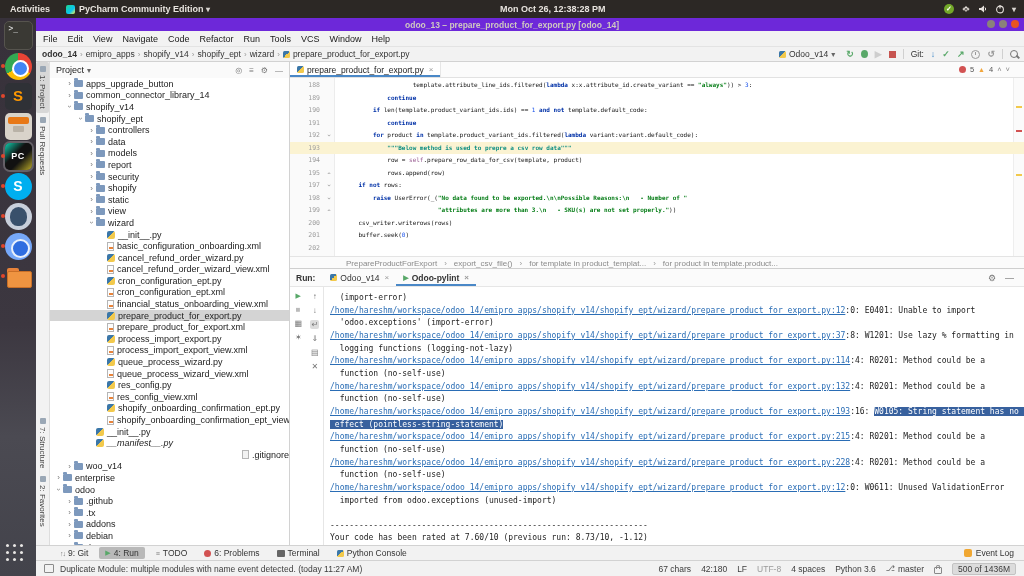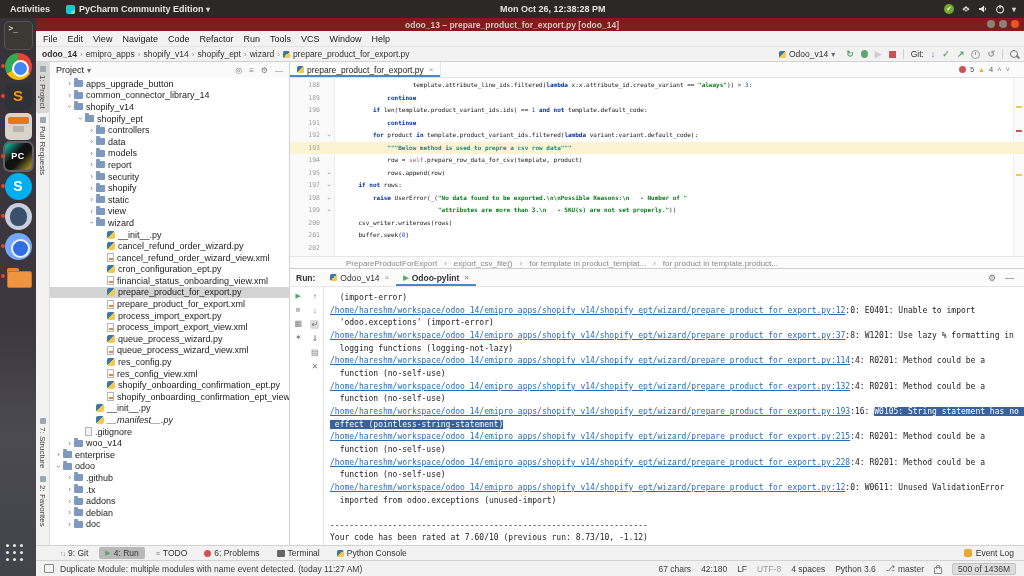--- a/index.html
+++ b/index.html
@@ -12,21 +12,21 @@
   .ubar .act{padding:0 10px}
   .applogo{width:9px;height:9px;border-radius:2px;margin:0 4px 0 6px;
            background:linear-gradient(135deg,#21d789 0%,#07c3f2 60%,#fcf84a 100%)}
   .uclock{position:absolute;left:500px;font-weight:bold}
   .utray{margin-left:auto;display:flex;align-items:center;gap:7px;padding-right:8px}
   .tray-check{width:10px;height:10px;border-radius:50%;background:#73a829;color:#fff;
               font-size:7px;line-height:10px;text-align:center;font-weight:bold}
   .tray-net,.tray-vol,.tray-pow{width:10px;height:10px;display:inline-block}
   .caret{font-size:8px;color:#d8d4cf}
   
-  .tbar{left:0;top:18px;width:1024px;height:13px;background:#7f1d1d;color:#cfc8c1;
+  .tbar{left:0;top:18px;width:1024px;height:13px;background:#6d28d9;color:#cfc8c1;
         font-size:8.5px;font-weight:bold;display:flex;align-items:center;justify-content:center}
   .winbtns{position:absolute;right:5px;top:2px;display:flex;gap:4px}
   .wb{width:8px;height:8px;border-radius:50%;background:#8a827a}
   .wb.close{background:#e95420}
   
   .dock{left:0;top:18px;width:36px;height:558px;background:linear-gradient(#37313a 0%,#3c3740 55%,#4b4a52 75%,#43434b 100%);z-index:30}
   .dk{width:27px;height:27px;margin:3px auto;position:relative;border-radius:6px}
   .dk .dot{position:absolute;left:-4px;top:11px;width:4px;height:4px;border-radius:50%;background:#e0462c}
   .dk.active-ring{box-shadow:0 0 0 2px rgba(255,255,255,.22);background-color:rgba(255,255,255,.12)}
   .dk-terminal{background:#3a3934;border:1px solid #56544e;border-radius:5px}
@@ -368,36 +368,46 @@
         <span class="ti ti-folder"></span>
         <span>wizard</span>
       </div>
       <div class="tree-row" style="padding-left: 48px;">
         <span class="chev"></span>
         <span class="ti ti-py"></span>
         <span>__init__.py</span>
       </div>
       <div class="tree-row" style="padding-left: 48px;">
         <span class="chev"></span>
+        <span class="ti ti-xml"></span>
+        <span>basic_configuration_onboarding.xml</span>
+      </div>
+      <div class="tree-row" style="padding-left: 48px;">
+        <span class="chev"></span>
         <span class="ti ti-py"></span>
         <span>cancel_refund_order_wizard.py</span>
       </div>
       <div class="tree-row" style="padding-left: 48px;">
         <span class="chev"></span>
         <span class="ti ti-xml"></span>
         <span>cancel_refund_order_wizard_view.xml</span>
       </div>
       <div class="tree-row" style="padding-left: 48px;">
         <span class="chev"></span>
         <span class="ti ti-py"></span>
         <span>cron_configuration_ept.py</span>
       </div>
       <div class="tree-row" style="padding-left: 48px;">
         <span class="chev"></span>
         <span class="ti ti-xml"></span>
+        <span>cron_configuration_ept.xml</span>
+      </div>
+      <div class="tree-row" style="padding-left: 48px;">
+        <span class="chev"></span>
+        <span class="ti ti-xml"></span>
         <span>financial_status_onboarding_view.xml</span>
       </div>
       <div class="tree-row sel" style="padding-left: 48px;">
         <span class="chev"></span>
         <span class="ti ti-py"></span>
         <span>prepare_product_for_export.py</span>
       </div>
       <div class="tree-row" style="padding-left: 48px;">
         <span class="chev"></span>
         <span class="ti ti-xml"></span>
@@ -446,21 +456,21 @@
       <div class="tree-row" style="padding-left: 37px;">
         <span class="chev"></span>
         <span class="ti ti-py"></span>
         <span>__init__.py</span>
       </div>
       <div class="tree-row" style="padding-left: 37px; font-style: italic;">
         <span class="chev"></span>
         <span class="ti ti-py"></span>
         <span>__manifest__.py</span>
       </div>
-      <div class="tree-row" style="padding-left: 26px;">
+      <div class="tree-row" style="padding-left: 26px; justify-content: flex-end;">
         <span class="chev"></span>
         <span class="ti ti-file"></span>
         <span>.gitignore</span>
       </div>
       <div class="tree-row" style="padding-left: 15px;">
         <span class="chev">›</span>
         <span class="ti ti-folder"></span>
         <span>woo_v14</span>
       </div>
       <div class="tree-row" style="padding-left: 4px;">

